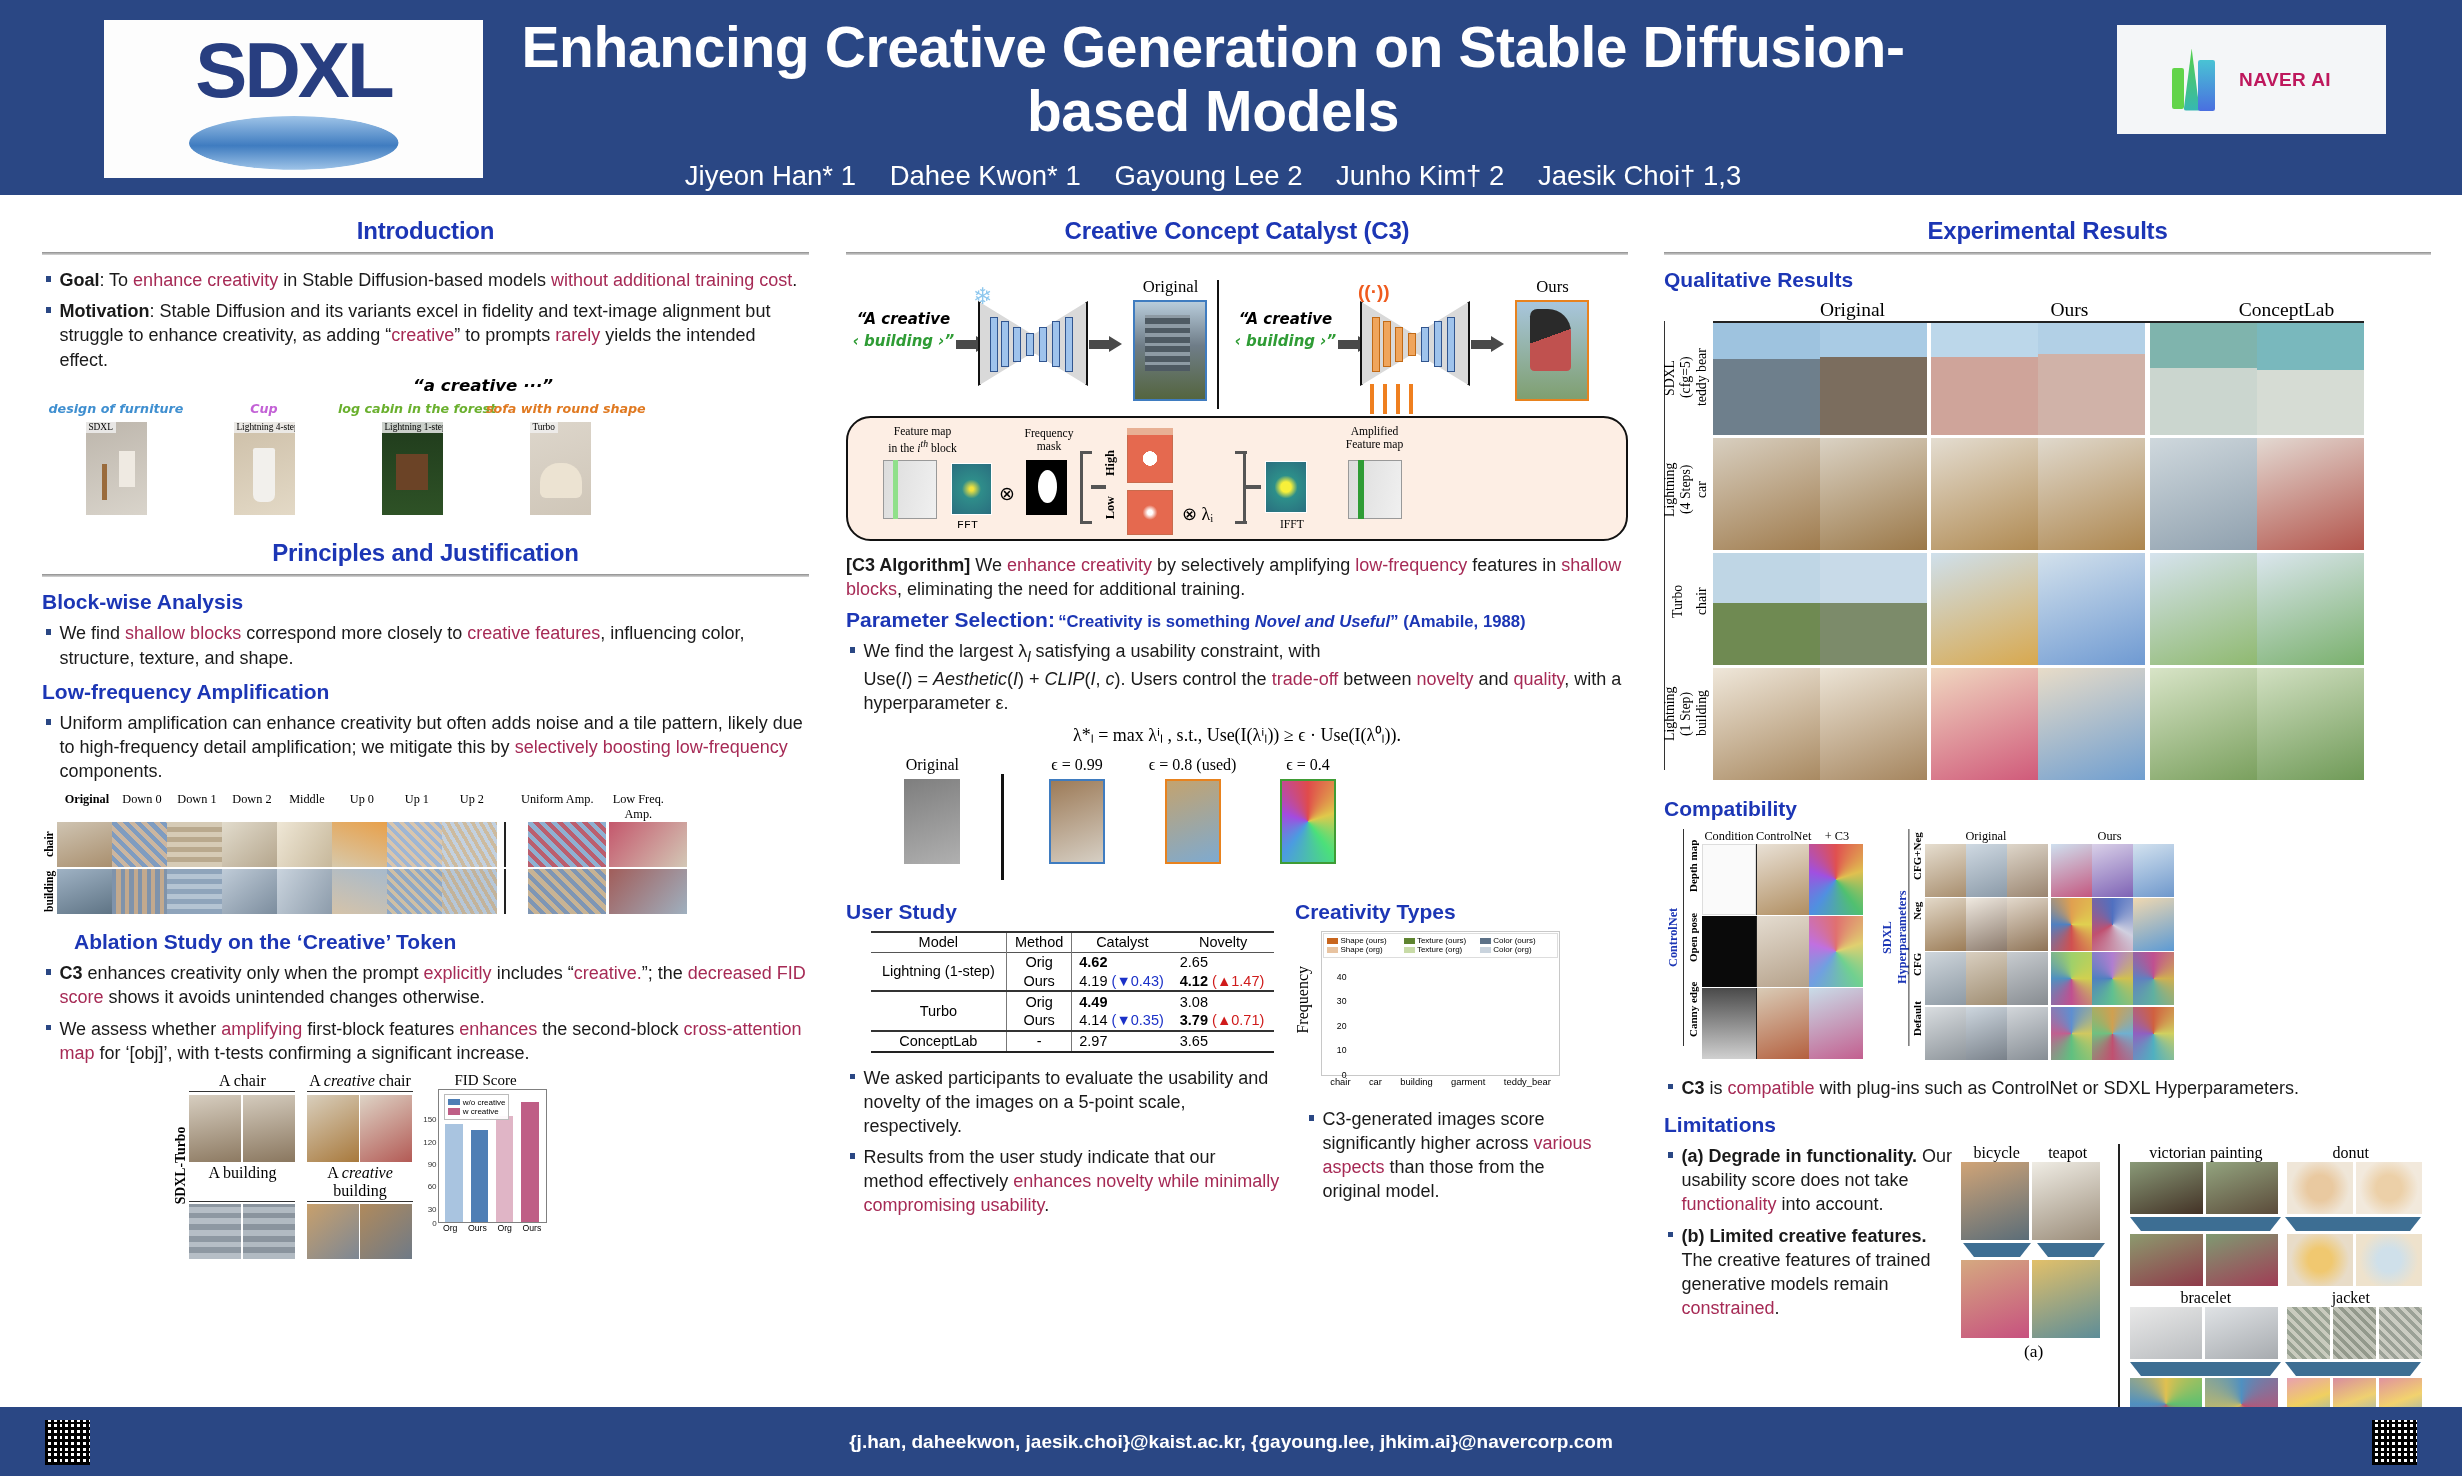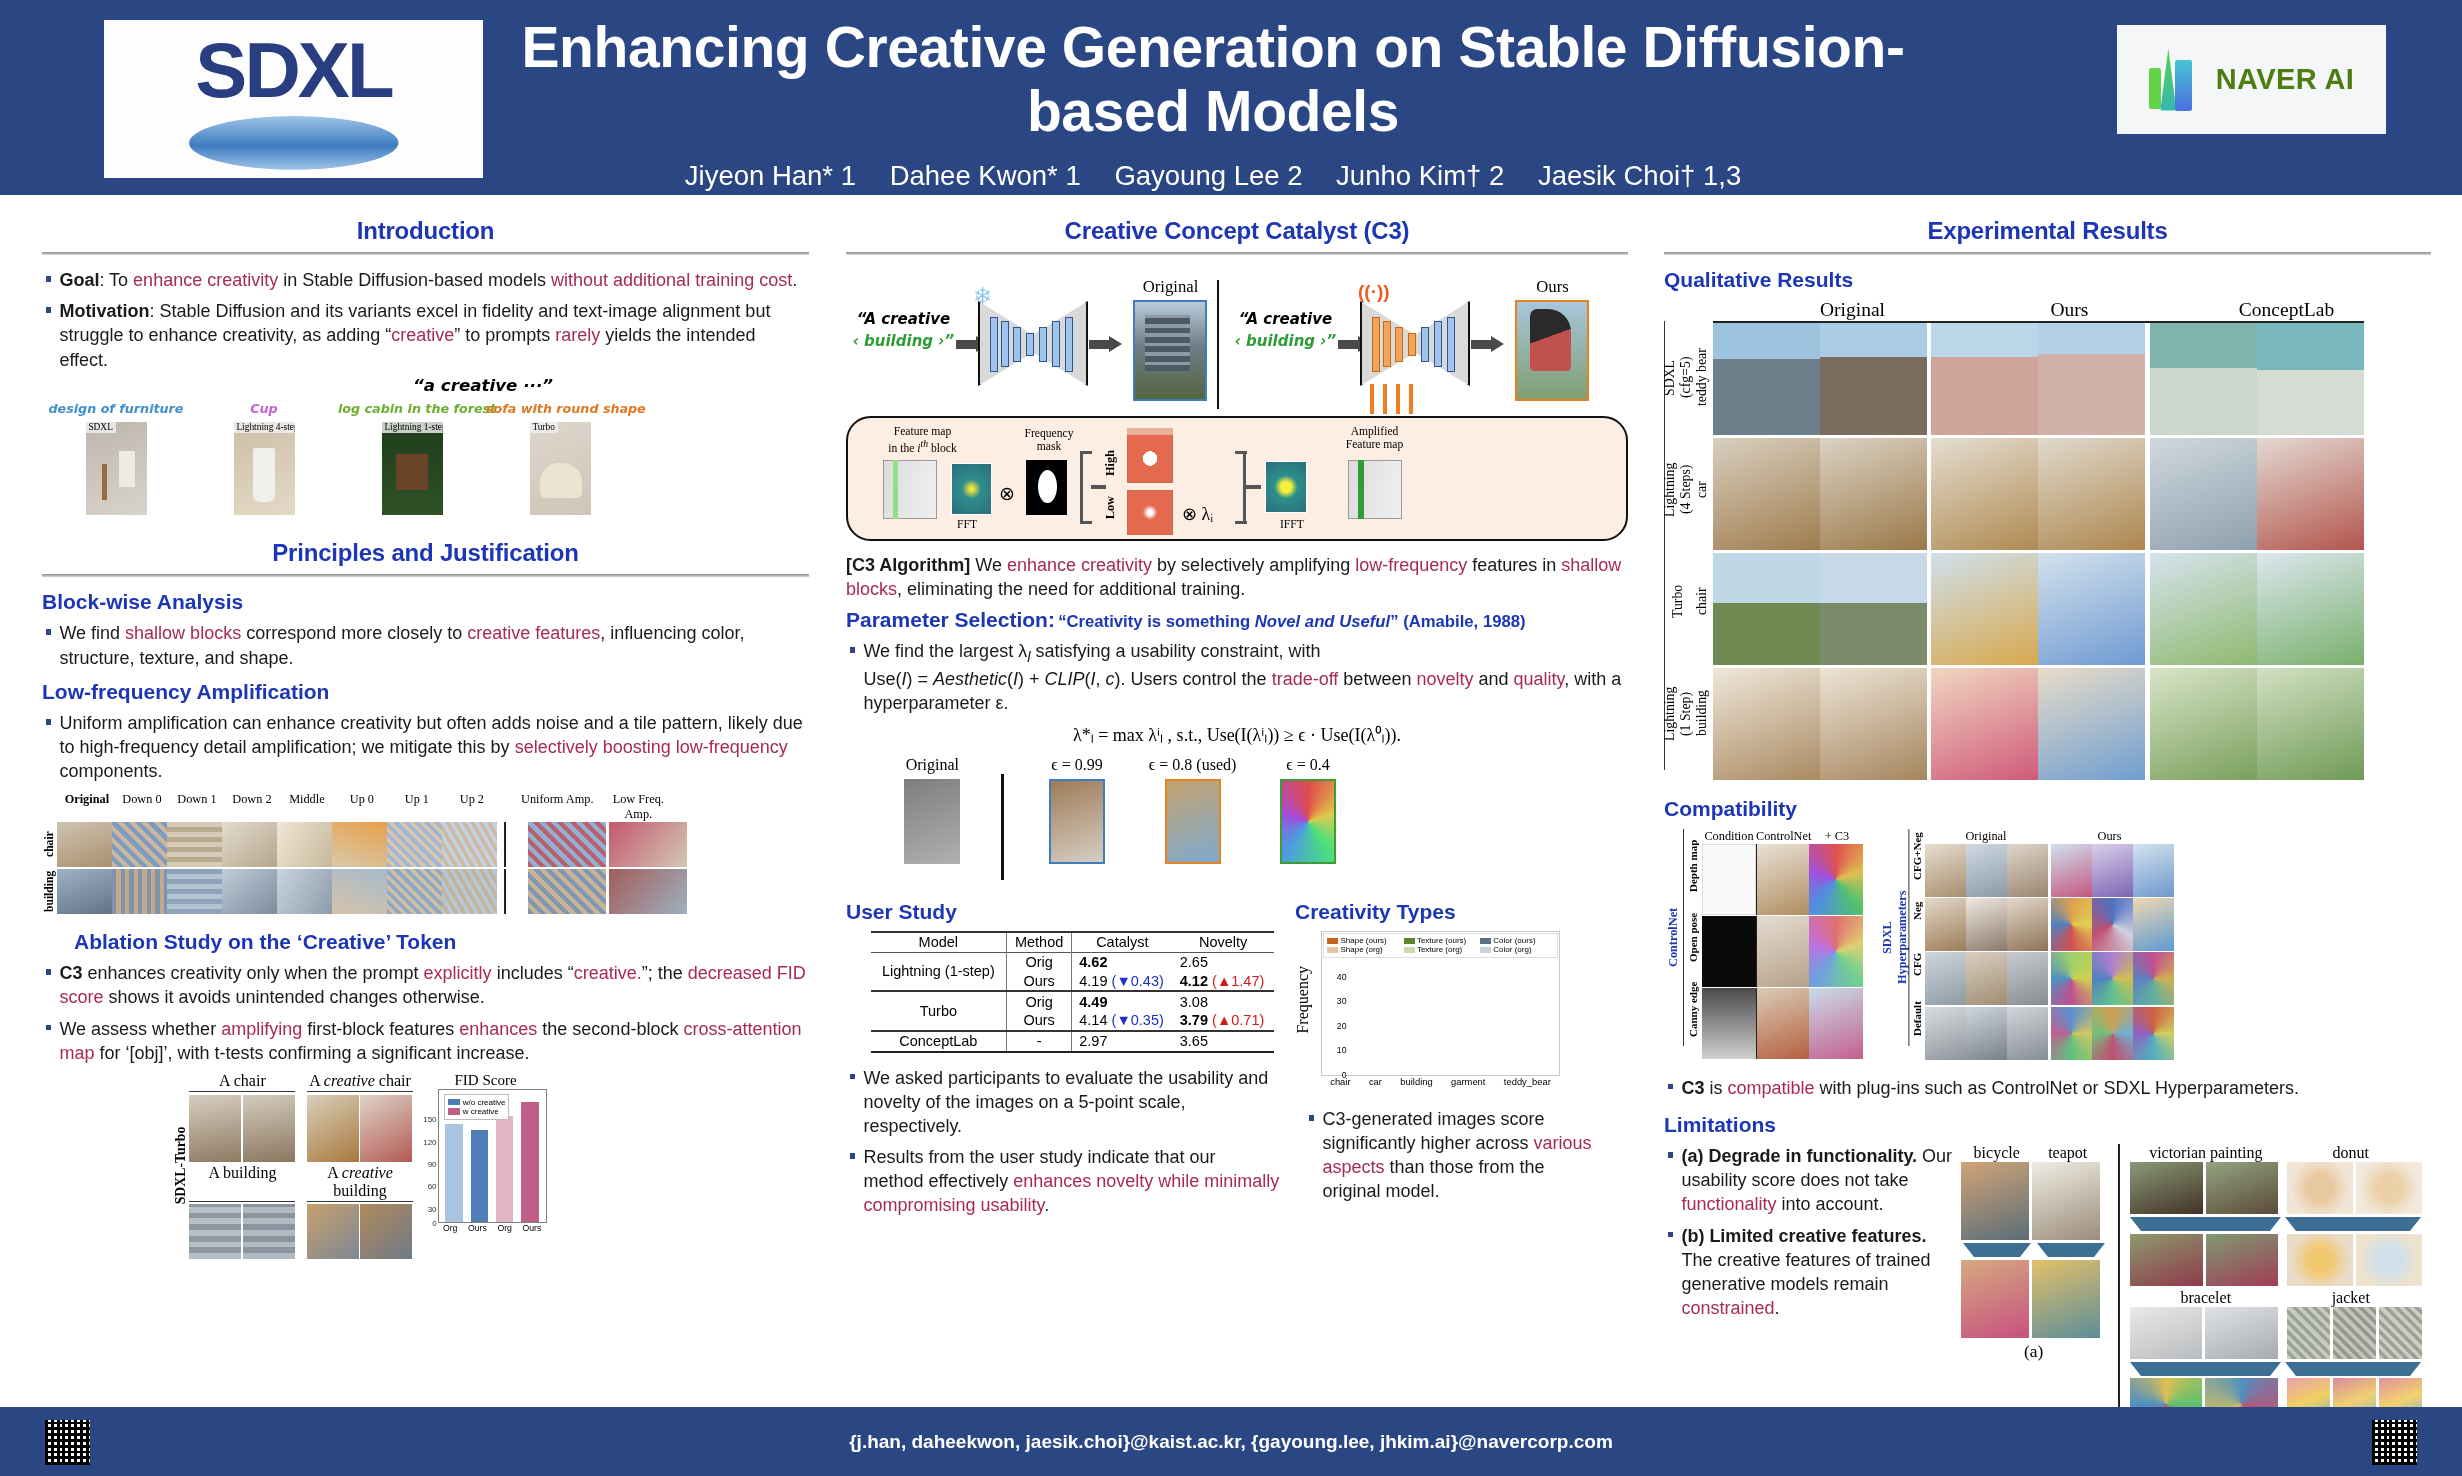--- a/index.html
+++ b/index.html
@@ -54,21 +54,21 @@
   }
   .naver-mark { position:relative; width:54px; height:62px; }
   .naver-mark i {
     position:absolute; display:block; border-radius:2.2px;
   }
   .naver-mark .g1 { left:0; top:19px; width:12.3px; height:41px; background:#62d44a; }
   .naver-mark .g2 { left:11.6px; top:0; width:16px; height:62px;
       background:linear-gradient(180deg,#54cf4a 0%,#36b8b3 100%); clip-path:polygon(0 100%,50% 0,100% 100%); }
   .naver-mark .g3 { left:26px; top:11.6px; width:17.4px; height:51px;
       background:linear-gradient(180deg,#49c3d4 0%,#4a6fe0 100%); }
-  .naver-text { font-size:29px; font-weight:bold; color:#4d7c0f; letter-spacing:0.4px; }
+  .naver-text { font-size:19px; font-weight:bold; color:#be185d; letter-spacing:0.4px; }
 
   
   .col { position:absolute; top:217px; }
   .col-left  { left:42px;   width:767px; }
   .col-mid   { left:846px; width:782px; }
   .col-right { left:1664px; width:767px; }
 
   .sec-title {
     text-align:center; color:#1c36b5; font-size:24px; font-weight:bold;
     letter-spacing:-0.2px; margin-bottom:7.2px;
@@ -545,21 +545,21 @@
         <i style="position:absolute;left:13px;top:7.2px;width:41px;height:62px;background:linear-gradient(160deg,#2a2a2a 0 45%,#c0514f 45% 100%);display:block;border-radius:7.2px 23px 4.3px 4.3px;"></i>
       </div>
     </div>
   </div>
 
   <div class="freq-panel" data-name="frequency-amplification-diagram">
     <div class="freq-lbl" style="left:20px;top:7.2px;width:109px;" data-name="label-feature-map">Feature map<br>in the <i>i<sup>th</sup></i> block</div>
     <i class="ph" style="position:absolute;left:35px;top:42px;width:54px;height:59px;background:linear-gradient(100deg,#dcdcdc,#f0f0f0);border:0.7px solid #999;"></i>
     <i style="position:absolute;left:45px;top:42px;width:5px;height:59px;background:#90e08a;display:block;"></i>
     <i class="ph" style="position:absolute;left:103px;top:45px;width:41px;height:52px;background:radial-gradient(circle at 50% 50%,#f2e23c 6%,#2f8d8a 30%,#2a6e7f 100%);border:1.4px solid #fff;"></i>
-    <div style="position:absolute;left:109px;top:100px;font-family:Liberation Serif, serif;font-size:11.6px;" data-name="label-fft">FFT</div>
+    <div style="position:absolute;left:109px;top:100px;font-family:Liberation Mono, monospace;font-size:11.6px;" data-name="label-fft">FFT</div>
     <span style="position:absolute;left:151px;top:64px;font-size:19px;" data-name="multiply-icon">⊗</span>
     <div class="freq-lbl" style="left:161px;top:8.7px;width:80px;" data-name="label-frequency-mask">Frequency<br>mask</div>
     <i style="position:absolute;left:178px;top:42px;width:41px;height:55px;background:#000;display:block;"></i>
     <i style="position:absolute;left:190px;top:52px;width:19px;height:33px;background:#fff;border-radius:50%;display:block;"></i>
 
     <i style="position:absolute;left:232px;top:33px;width:2.9px;height:72px;background:#555;display:block;border-radius:2.2px;"></i>
     <i style="position:absolute;left:232px;top:33px;width:11.6px;height:2.9px;background:#555;display:block;"></i>
     <i style="position:absolute;left:232px;top:103px;width:11.6px;height:2.9px;background:#555;display:block;"></i>
     <i style="position:absolute;left:243px;top:67px;width:14.5px;height:3.6px;background:#555;display:block;"></i>
     <div class="freq-lbl" style="left:255px;top:32px;writing-mode:vertical-rl;transform:rotate(180deg);font-weight:bold;font-size:12.3px;" data-name="label-high">High</div>

